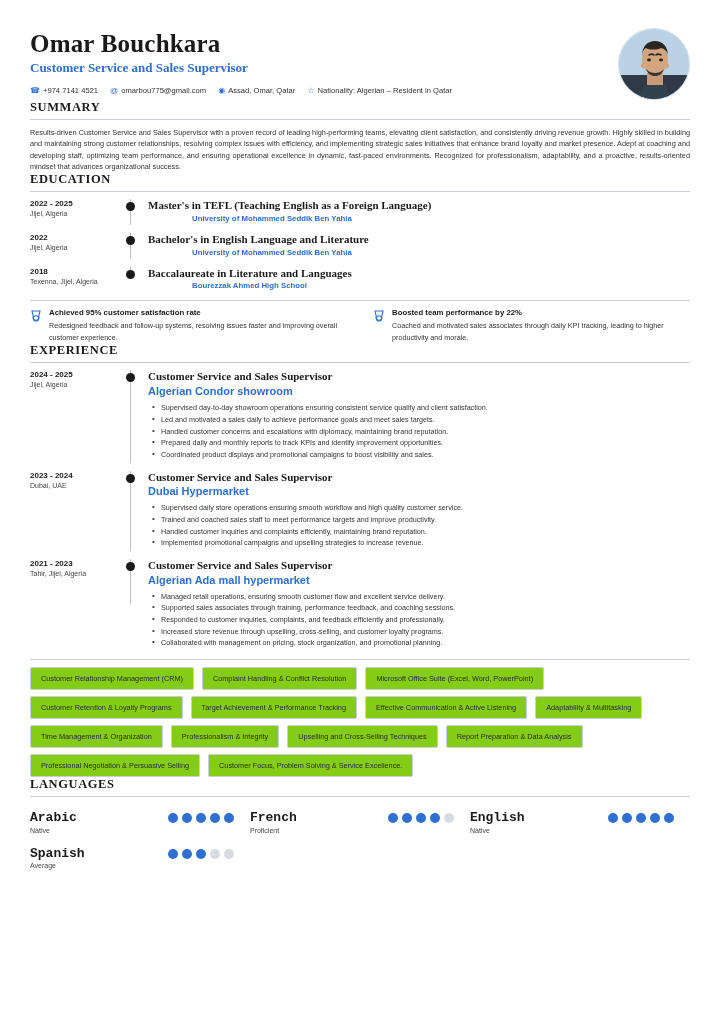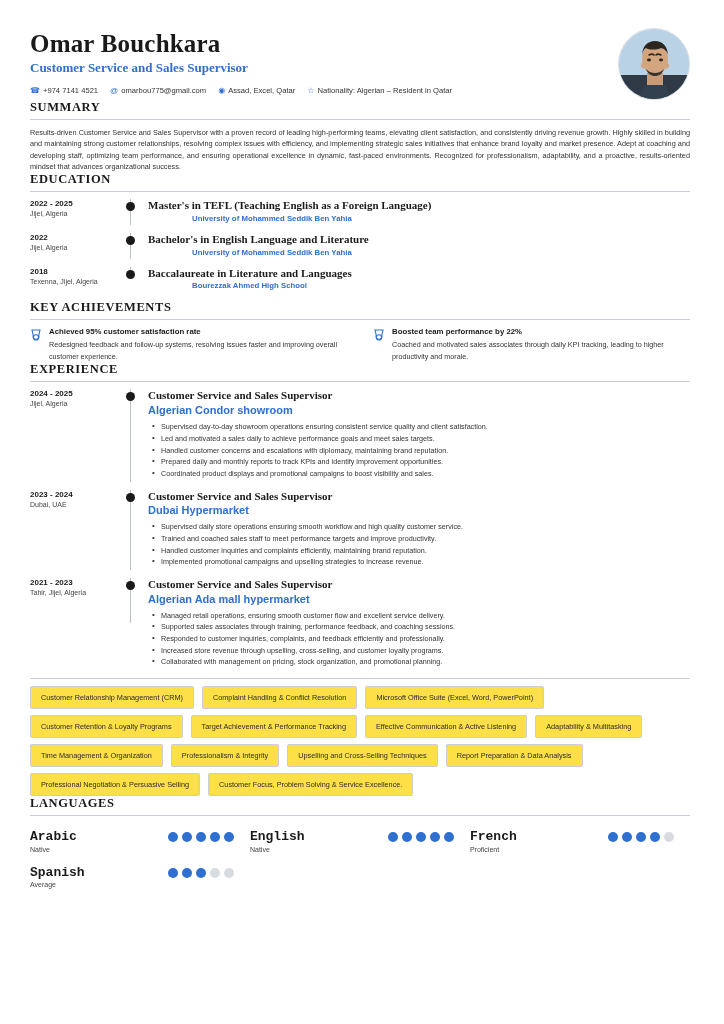--- a/index.html
+++ b/index.html
@@ -187,21 +187,21 @@
     display: flex;
     flex-wrap: wrap;
     gap: 6px 8px;
   }
   .skill {
     border: 1px solid #c9ced4;
     border-radius: 2px;
     padding: 6px 10px;
     font-size: 7.3px;
     color: #2b2b2b;
-    background: #fde047;
+    background: #84cc16;
     white-space: nowrap;
   }
 
   
   .lang-grid {
     display: flex;
     flex-wrap: wrap;
   }
   .lang-cell {
     width: 33.33%;
@@ -239,21 +239,21 @@
         <span class="contact-item">
           <span class="ci">☎</span>
           <span>+974 7141 4521</span>
         </span>
         <span class="contact-item">
           <span class="ci">@</span>
           <span>omarbou775@gmail.com</span>
         </span>
         <span class="contact-item">
           <span class="ci">◉</span>
-          <span>Assad, Excel, Qatar</span>
+          <span>Assad, Omar, Qatar</span>
         </span>
         <span class="contact-item">
           <span class="ci">☆</span>
           <span>Nationality: Algerian – Resident in Qatar</span>
         </span>
       </div>
     </div>
     <div class="avatar">
       <svg width="72" height="72" viewBox="0 0 72 72">
         <defs>
@@ -328,21 +328,20 @@
         <div class="tl-body">
           <div class="entry-title">Baccalaureate in Literature and Languages</div>
           <div class="entry-sub small">Bourezzak Ahmed High School</div>
         </div>
       </div>
 
     </div>
   </div>
 
   <div class="section">
-    <div class="section-title">KEY ACHIEVEMENTS</div>
     <div class="rule"></div>
     <div class="ach-grid">
       <div class="ach">
         <span class="ach-icon">
           <svg width="12" height="13" viewBox="0 0 12 13">
               <path d="M2 1h8l-1.2 5.2A3 3 0 1 1 3.2 6.2z" fill="none" stroke="#2f6fd0" stroke-width="1.1"></path>
               <circle cx="6" cy="8.4" r="2.6" fill="none" stroke="#2f6fd0" stroke-width="1.1"></circle>
             </svg>
         </span>
         <div>
@@ -468,43 +467,43 @@
           <span class="dot on"></span>
           <span class="dot on"></span>
           <span class="dot on"></span>
           <span class="dot on"></span>
           <span class="dot on"></span>
         </div>
       </div>
 
       <div class="lang-cell">
         <div>
+          <div class="lang-name">French</div>
+          <div class="lang-level">Proficient</div>
+        </div>
+        <div class="dots">
+          <span class="dot on"></span>
+          <span class="dot on"></span>
+          <span class="dot on"></span>
+          <span class="dot on"></span>
+          <span class="dot"></span>
+        </div>
+      </div>
+
+      <div class="lang-cell">
+        <div>
           <div class="lang-name">English</div>
           <div class="lang-level">Native</div>
         </div>
         <div class="dots">
           <span class="dot on"></span>
           <span class="dot on"></span>
           <span class="dot on"></span>
           <span class="dot on"></span>
           <span class="dot on"></span>
-        </div>
-      </div>
-
-      <div class="lang-cell">
-        <div>
-          <div class="lang-name">French</div>
-          <div class="lang-level">Proficient</div>
-        </div>
-        <div class="dots">
-          <span class="dot on"></span>
-          <span class="dot on"></span>
-          <span class="dot on"></span>
-          <span class="dot on"></span>
-          <span class="dot"></span>
         </div>
       </div>
 
       <div class="lang-cell">
         <div>
           <div class="lang-name">Spanish</div>
           <div class="lang-level">Average</div>
         </div>
         <div class="dots">
           <span class="dot on"></span>

